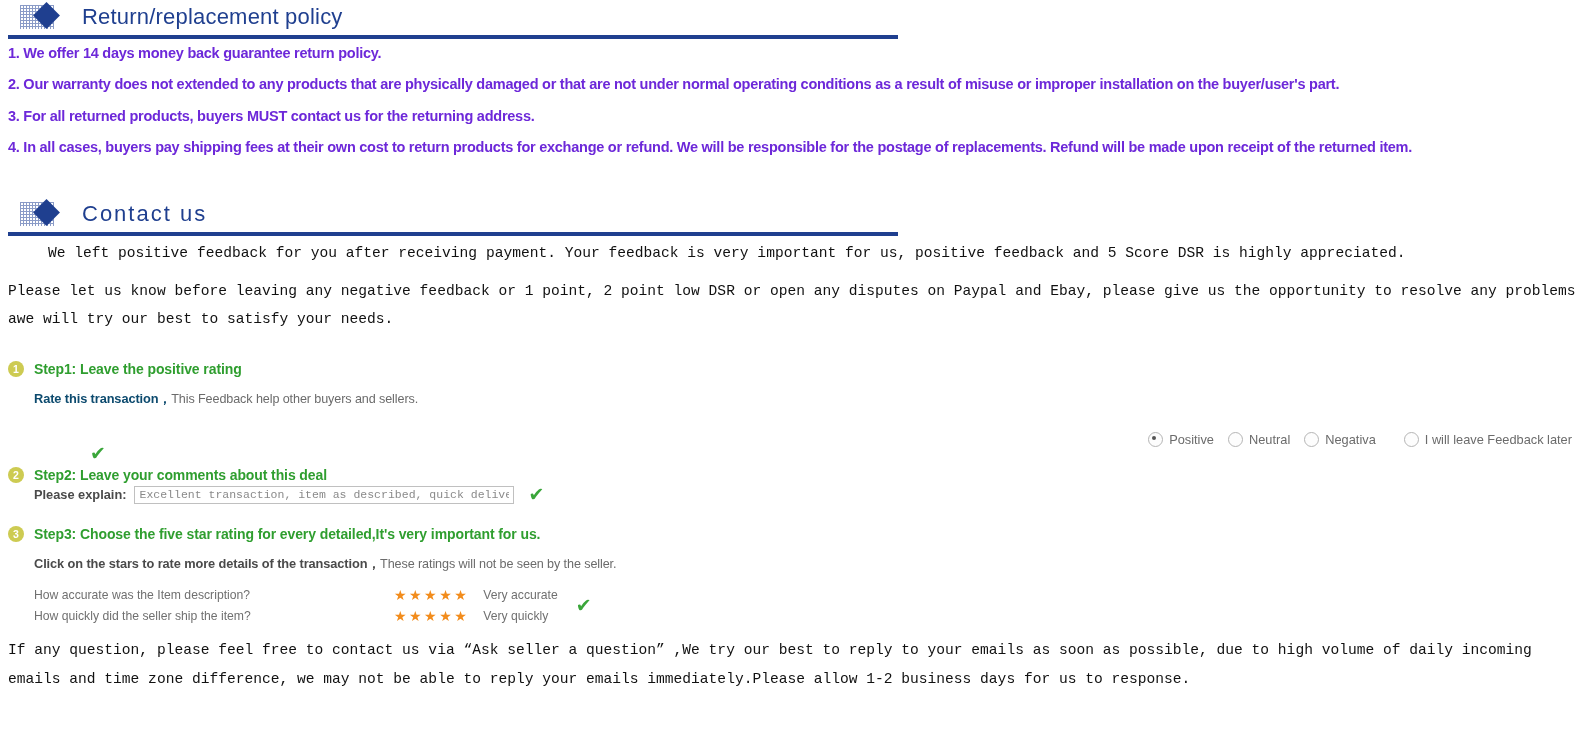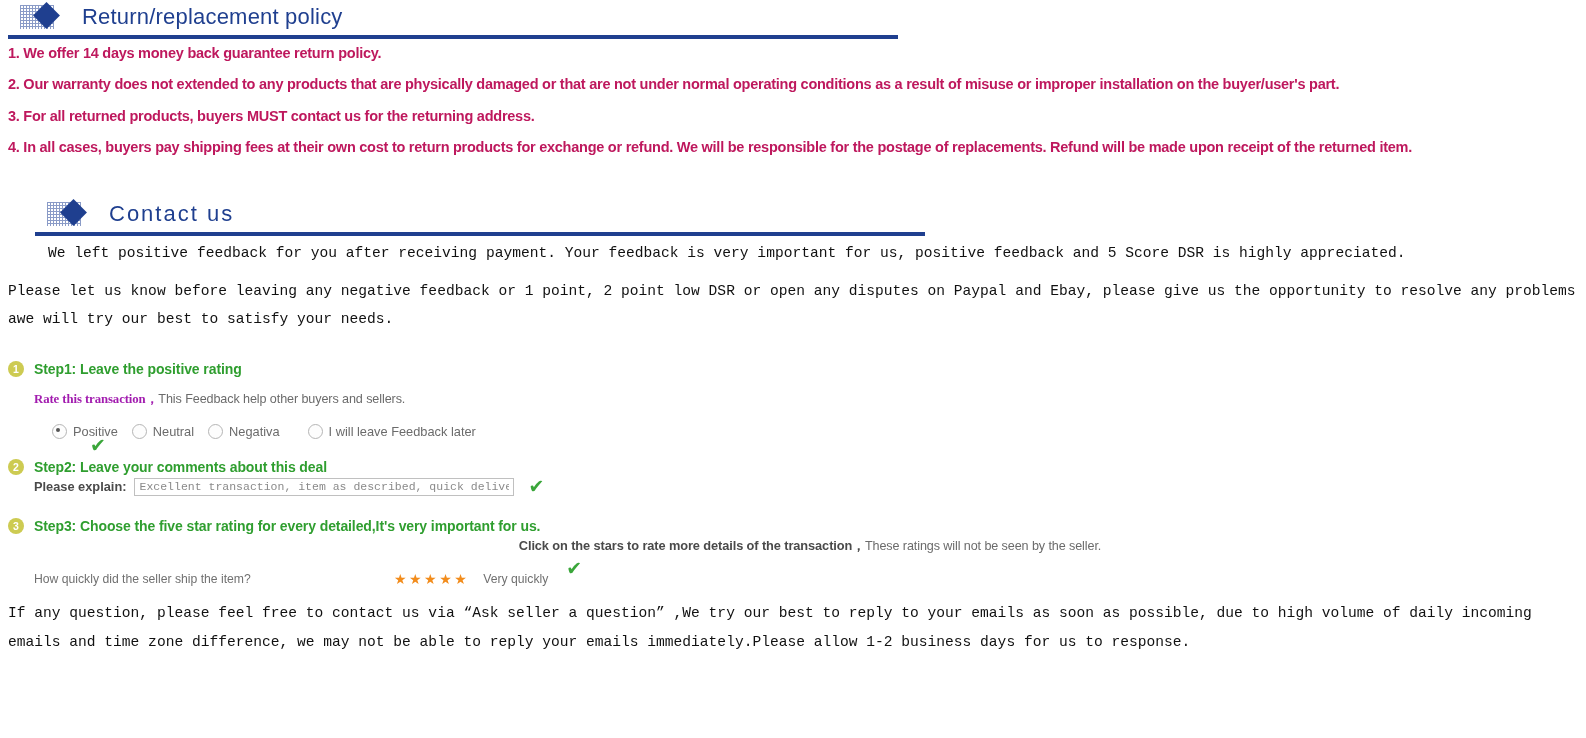--- a/index.html
+++ b/index.html
@@ -73,21 +73,21 @@
   }
 
   
   .policy {
     padding: 6px 8px 0 8px;
   }
   .policy p {
     margin: 0 0 9px 0;
     font-size: 14.5px;
     font-weight: bold;
-    color: #be185d;
+    color: #6d28d9;
     line-height: 1.55;
     font-family: "Liberation Sans", sans-serif;
     letter-spacing: -0.25px;
   }
 
   
   .mono {
     font-family: "Liberation Mono", "DejaVu Sans Mono", monospace;
     font-size: 14.6px;
     color: #111111;
@@ -127,28 +127,29 @@
   }
 
   .step-body { padding-left: 34px; }
 
   .rate-line {
     font-size: 12.6px;
     color: #6b6b6b;
     margin-top: 14px;
     letter-spacing: -0.1px;
   }
-  .rate-line b { color: #a21caf; font-size: 12.8px; font-family: Liberation Serif, serif; }
+  .rate-line b { color: #0c4a6e; font-size: 12.8px; }
 
   .radio-row {
     display: flex;
     align-items: center;
-    margin-top: 16px;
+    margin-top: 24px;
     padding-left: 18px;
     position: relative;
+    justify-content: flex-end;
   }
   .radio-item {
     display: flex;
     align-items: center;
     margin-right: 14px;
   }
   .radio {
     width: 13px;
     height: 13px;
     border-radius: 50%;
@@ -206,23 +207,22 @@
     padding: 1px 4px;
     font-family: Liberation Mono, monospace;
     box-sizing: border-box;
     outline: none;
   }
   .explain-check { margin-left: 14px; }
 
   .click-stars {
     font-size: 12.6px;
     color: #6b6b6b;
-    margin-top: 4px;
+    margin-top: 14px;
     letter-spacing: -0.1px;
-    text-align: center;
   }
   .click-stars b { color: #4a4a4a; font-size: 12.8px; }
 
   
   .ratings {
     margin-top: 14px;
     border-collapse: collapse;
   }
   .ratings td {
     font-size: 12.2px;
@@ -256,21 +256,21 @@
   <div class="head-rule"></div>
 </div>
 
 <div class="policy">
   <p>1. We offer 14 days money back guarantee return policy.</p>
   <p>2. Our warranty does not extended to any products that are physically damaged or that are not under normal operating conditions as a result of misuse or improper installation on the buyer/user's part.</p>
   <p>3. For all returned products, buyers MUST contact us for the returning address.</p>
   <p>4. In all cases, buyers pay shipping fees at their own cost to return products for exchange or refund. We will be responsible for the postage of replacements. Refund will be made upon receipt of the returned item.</p>
 </div>
 
-<div class="section-head" style="margin-top:38px;margin-left:27px;">
+<div class="section-head" style="margin-top:38px;">
   <div class="head-row">
     <span class="head-icon">
       <span class="grid"></span>
       <span class="diamond"></span>
     </span>
     <span class="head-title spaced">Contact us</span>
   </div>
   <div class="head-rule"></div>
 </div>
 
@@ -322,20 +322,26 @@
   <span class="badge">3</span>
   <span class="step-title">Step3: Choose the five star rating for every detailed,It's very important for us.</span>
 </div>
 <div class="step-body">
   <div class="click-stars">
     <b>Click on the stars to rate more details of the transaction，</b><span>These ratings will not be seen by the seller.</span>
   </div>
 
   <table class="ratings">
     <tbody>
+        <tr>
+      <td class="q">How accurate was the Item description?</td>
+      <td class="stars">★★★★★</td>
+      <td class="lbl">Very accurate</td>
+      <td class="mark"></td>
+    </tr>
     <tr>
       <td class="q">How quickly did the seller ship the item?</td>
       <td class="stars">★★★★★</td>
       <td class="lbl">Very quickly</td>
       <td class="mark">
         <span class="check" style="position:relative; top:-10px; left:-4px;">✔</span>
       </td>
     </tr>
   </tbody>
     </table>

